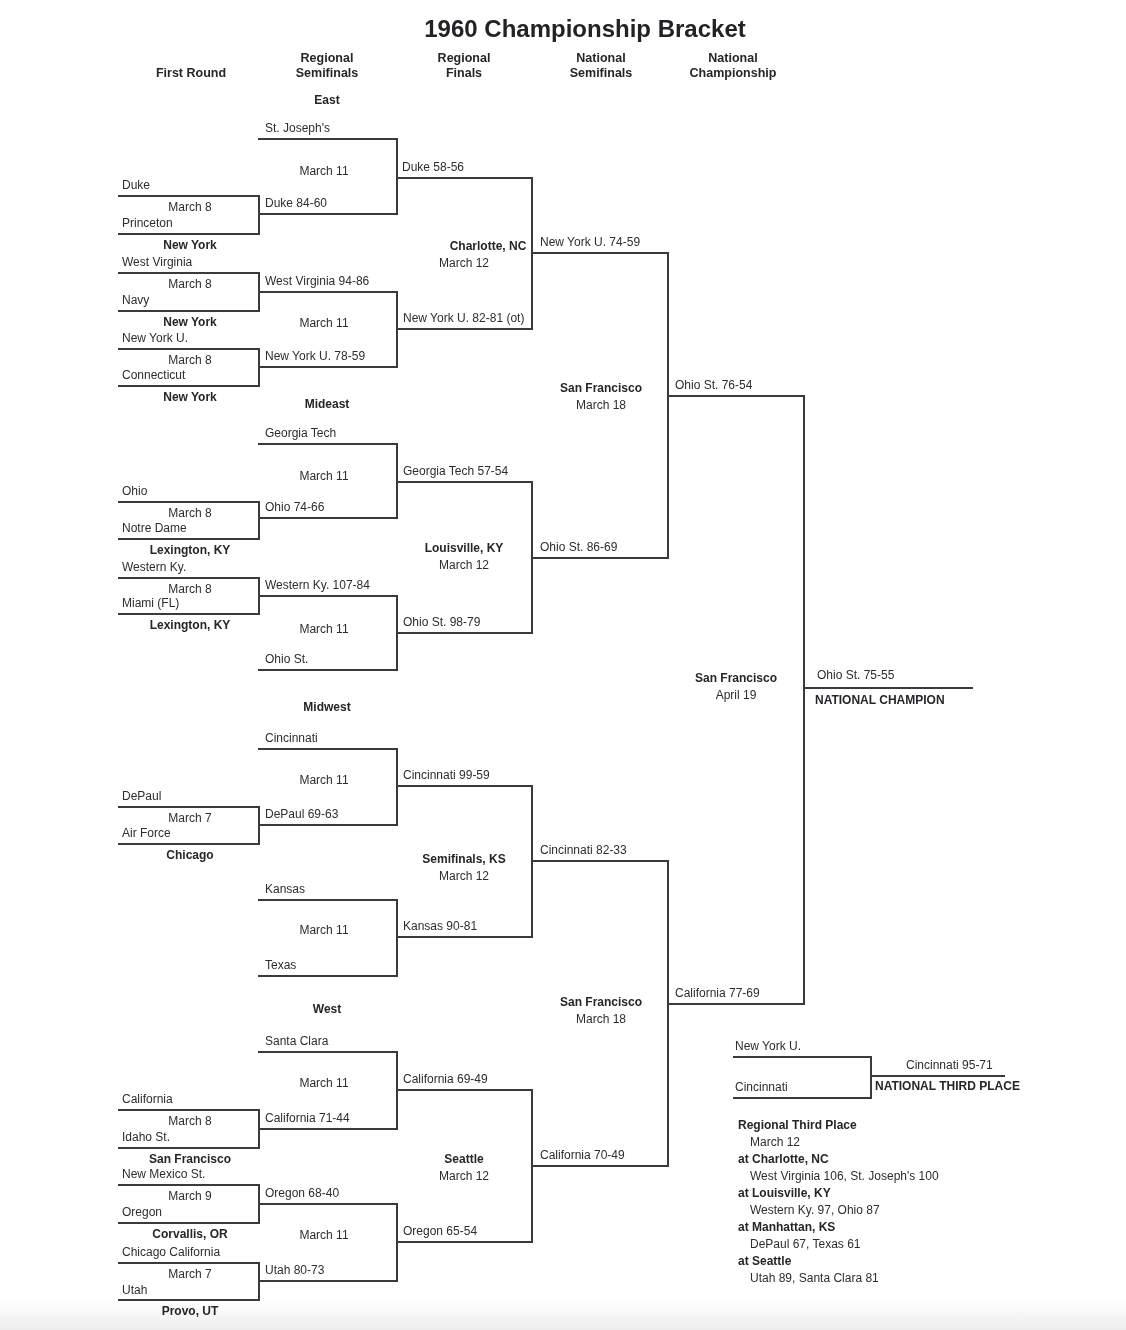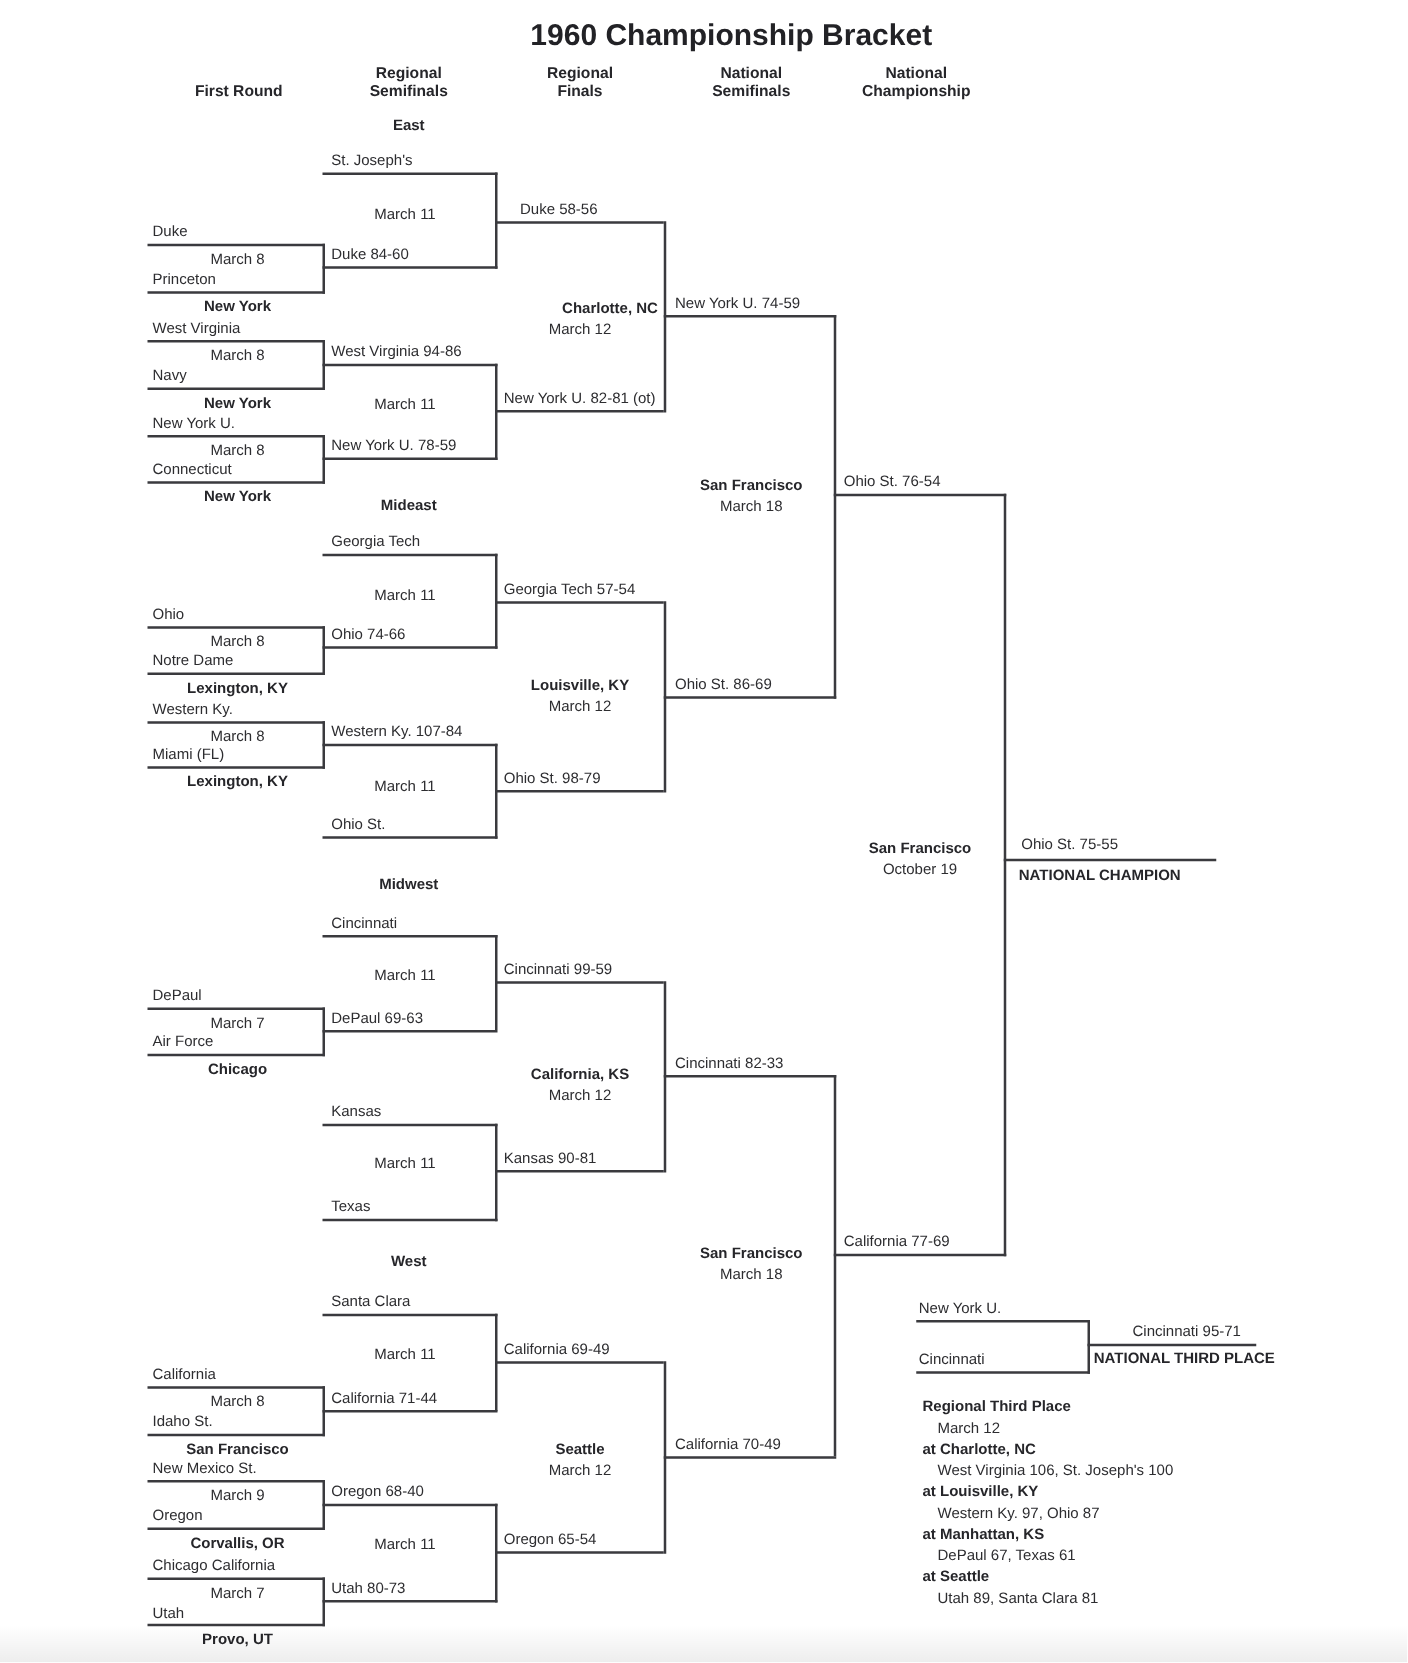--- a/index.html
+++ b/index.html
@@ -31,21 +31,21 @@
   <span class="hdr" style="left:601px;top:51px">National
 Semifinals</span>
   <span class="hdr" style="left:733px;top:51px">National
 Championship</span>
 
   <div>
     <span class="lbl b c" style="left:327px;top:93px">East</span>
     <span class="lbl" style="left:265px;top:121px">St. Joseph's</span>
     <i class="hl" style="left:258px;top:138px;width:140px"></i>
     <span class="lbl c" style="left:324px;top:164px">March 11</span>
-    <span class="lbl" style="left:416px;top:160px">Duke 58-56</span>
+    <span class="lbl" style="left:402px;top:160px">Duke 58-56</span>
     <i class="vl" style="left:396px;top:138px;height:77px"></i>
     <i class="hl" style="left:396px;top:177px;width:135px"></i>
 
     <span class="lbl" style="left:122px;top:178px">Duke</span>
     <i class="hl" style="left:118px;top:195px;width:142px"></i>
     <span class="lbl c" style="left:190px;top:200px">March 8</span>
     <span class="lbl" style="left:122px;top:216px">Princeton</span>
     <i class="hl" style="left:118px;top:233px;width:142px"></i>
     <i class="vl" style="left:258px;top:195px;height:40px"></i>
     <span class="lbl b c" style="left:190px;top:238px">New York</span>
@@ -157,21 +157,21 @@
     <span class="lbl" style="left:265px;top:882px">Kansas</span>
     <i class="hl" style="left:258px;top:899px;width:140px"></i>
     <span class="lbl c" style="left:324px;top:923px">March 11</span>
     <span class="lbl" style="left:265px;top:958px">Texas</span>
     <i class="hl" style="left:258px;top:975px;width:140px"></i>
     <i class="vl" style="left:396px;top:899px;height:78px"></i>
     <span class="lbl" style="left:403px;top:919px">Kansas 90-81</span>
     <i class="hl" style="left:396px;top:936px;width:135px"></i>
 
     <i class="vl" style="left:531px;top:785px;height:153px"></i>
-    <span class="lbl b c" style="left:464px;top:852px">California, KS</span>
+    <span class="lbl b c" style="left:464px;top:852px">Semifinals, KS</span>
     <span class="lbl c" style="left:464px;top:869px">March 12</span>
     <span class="lbl" style="left:540px;top:843px">Cincinnati 82-33</span>
     <i class="hl" style="left:531px;top:860px;width:138px"></i>
   </div>
 
   <div>
     <span class="lbl b c" style="left:327px;top:1002px">West</span>
     <span class="lbl" style="left:265px;top:1034px">Santa Clara</span>
     <i class="hl" style="left:258px;top:1051px;width:140px"></i>
     <span class="lbl c" style="left:324px;top:1076px">March 11</span>
@@ -225,21 +225,21 @@
     <i class="vl" style="left:667px;top:860px;height:305px"></i>
     <span class="lbl b c" style="left:601px;top:995px">San Francisco</span>
     <span class="lbl c" style="left:601px;top:1012px">March 18</span>
     <span class="lbl" style="left:675px;top:986px">California 77-69</span>
     <i class="hl" style="left:667px;top:1003px;width:138px"></i>
   </div>
 
   <div>
     <i class="vl" style="left:803px;top:395px;height:610px"></i>
     <span class="lbl b c" style="left:736px;top:671px">San Francisco</span>
-    <span class="lbl c" style="left:736px;top:688px">October 19</span>
+    <span class="lbl c" style="left:736px;top:688px">April 19</span>
     <span class="lbl" style="left:817px;top:668px">Ohio St. 75-55</span>
     <i class="hl" style="left:803px;top:687px;width:170px"></i>
     <span class="lbl b" style="left:815px;top:693px">NATIONAL CHAMPION</span>
   </div>
 
   <div>
     <span class="lbl" style="left:735px;top:1039px">New York U.</span>
     <i class="hl" style="left:733px;top:1056px;width:139px"></i>
     <span class="lbl" style="left:735px;top:1080px">Cincinnati</span>
     <i class="hl" style="left:733px;top:1097px;width:139px"></i>

